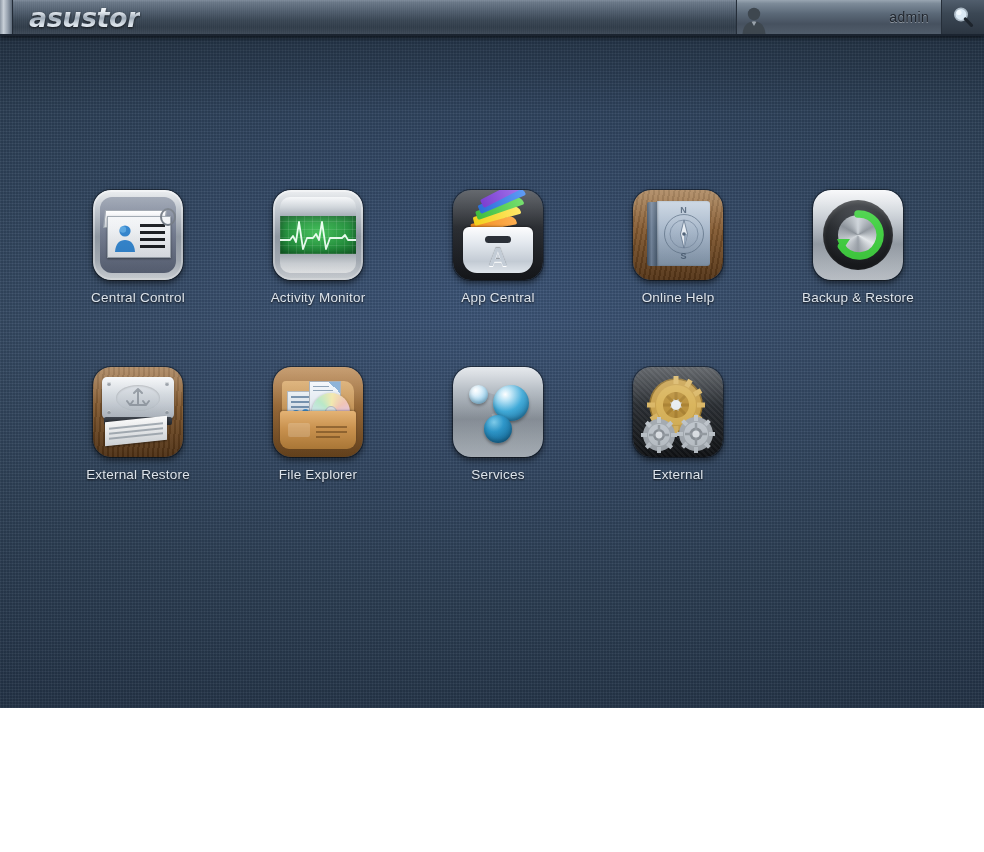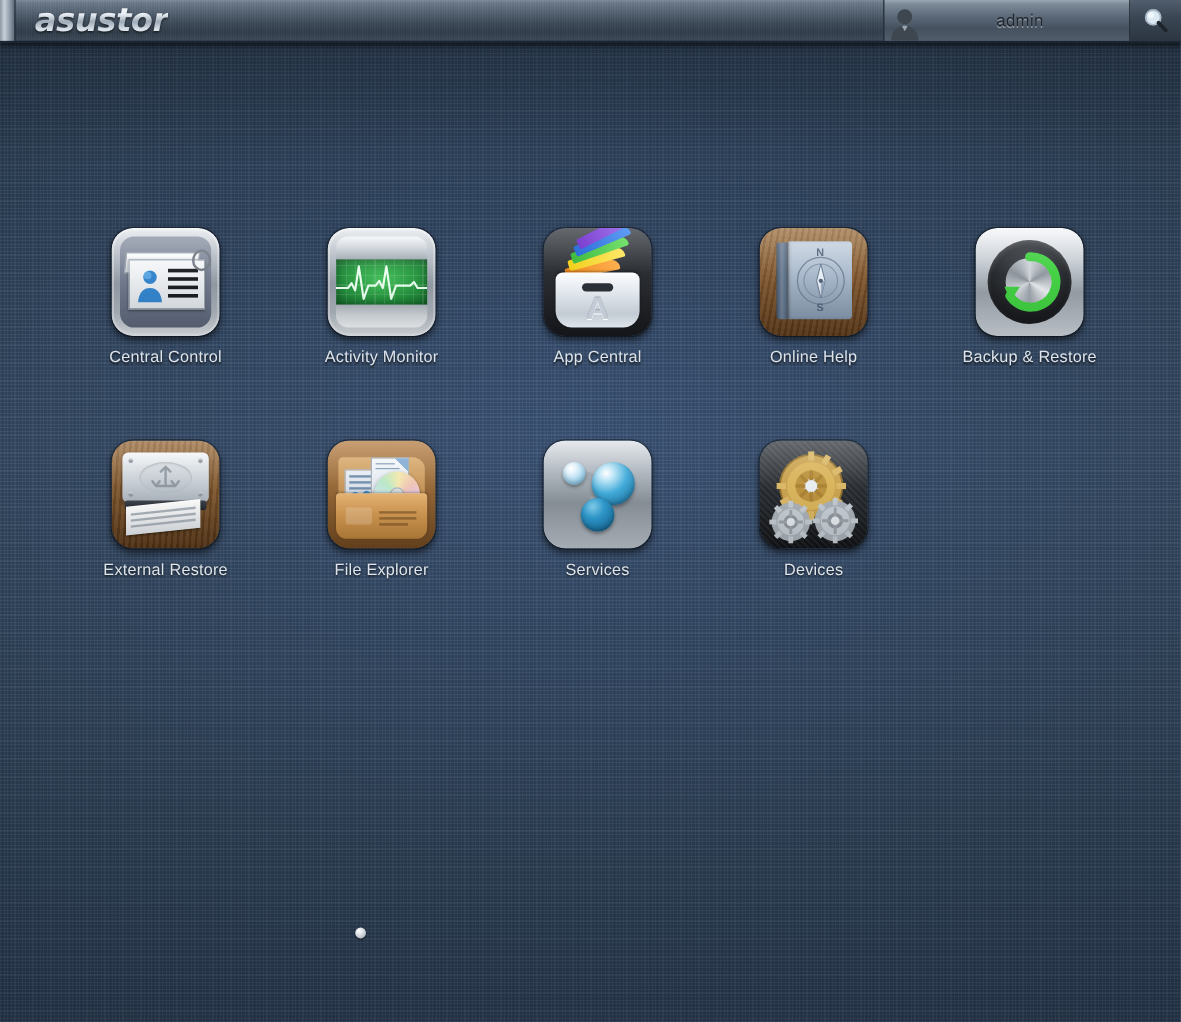--- a/index.html
+++ b/index.html
@@ -8,21 +8,21 @@
     width: 984px;
     height: 852px;
     overflow: hidden;
     font-family: "Liberation Sans", sans-serif;
   }
 
   
   #desktop {
     position: relative;
     width: 984px;
-    height: 852px;
+    height: 708px;
     background-color: #2d415a;
     background-image:
       linear-gradient(180deg, rgba(0,0,0,0.30) 0%, rgba(0,0,0,0.05) 16%, rgba(255,255,255,0.02) 45%, rgba(0,0,0,0.12) 100%),
       repeating-linear-gradient(0deg, rgba(255,255,255,0.045) 0px, rgba(255,255,255,0.045) 1px, rgba(0,0,0,0.05) 1px, rgba(0,0,0,0.05) 3px),
       repeating-linear-gradient(90deg, rgba(255,255,255,0.035) 0px, rgba(255,255,255,0.035) 1px, rgba(0,0,0,0.045) 1px, rgba(0,0,0,0.045) 3px),
       radial-gradient(ellipse 130% 90% at 50% 42%, #375074 0%, #2e4259 48%, #233349 100%);
     overflow: hidden;
   }
 
   
@@ -85,21 +85,21 @@
     height: 36px;
     flex: 0 0 auto;
     display: flex;
     align-items: flex-end;
     justify-content: center;
     padding-bottom: 1px;
     box-sizing: border-box;
   }
   #user-name {
     flex: 1 1 auto;
-    text-align: center;
+    text-align: right;
     font-size: 14px;
     color: #20262e;
     text-shadow: 0 1px 0 rgba(255,255,255,0.35);
     letter-spacing: 0.3px;
     padding-right: 12px;
   }
   #search-zone {
     flex: 0 0 auto;
     width: 42px;
     display: flex;
@@ -711,21 +711,21 @@
             </g>
             <circle cx="19" cy="19" r="12" fill="#c5ccd3"></circle>
             <circle cx="19" cy="19" r="6.5" fill="#8e959c"></circle>
             <g stroke="#9aa1a8" stroke-width="2.4">
               <line x1="19" y1="8" x2="19" y2="30"></line>
                 <line x1="8" y1="19" x2="30" y2="19"></line>
             </g>
             <circle cx="19" cy="19" r="3.6" fill="#e4e9ee"></circle>
           </svg>
         </div>
-        <div class="icon-label">Devices</div>
+        <div class="icon-label">External</div>
       </div>
 
     </div>
 
   </div>
 
   <div id="page-dots">
     <div class="page-dot"></div>
   </div>
 

